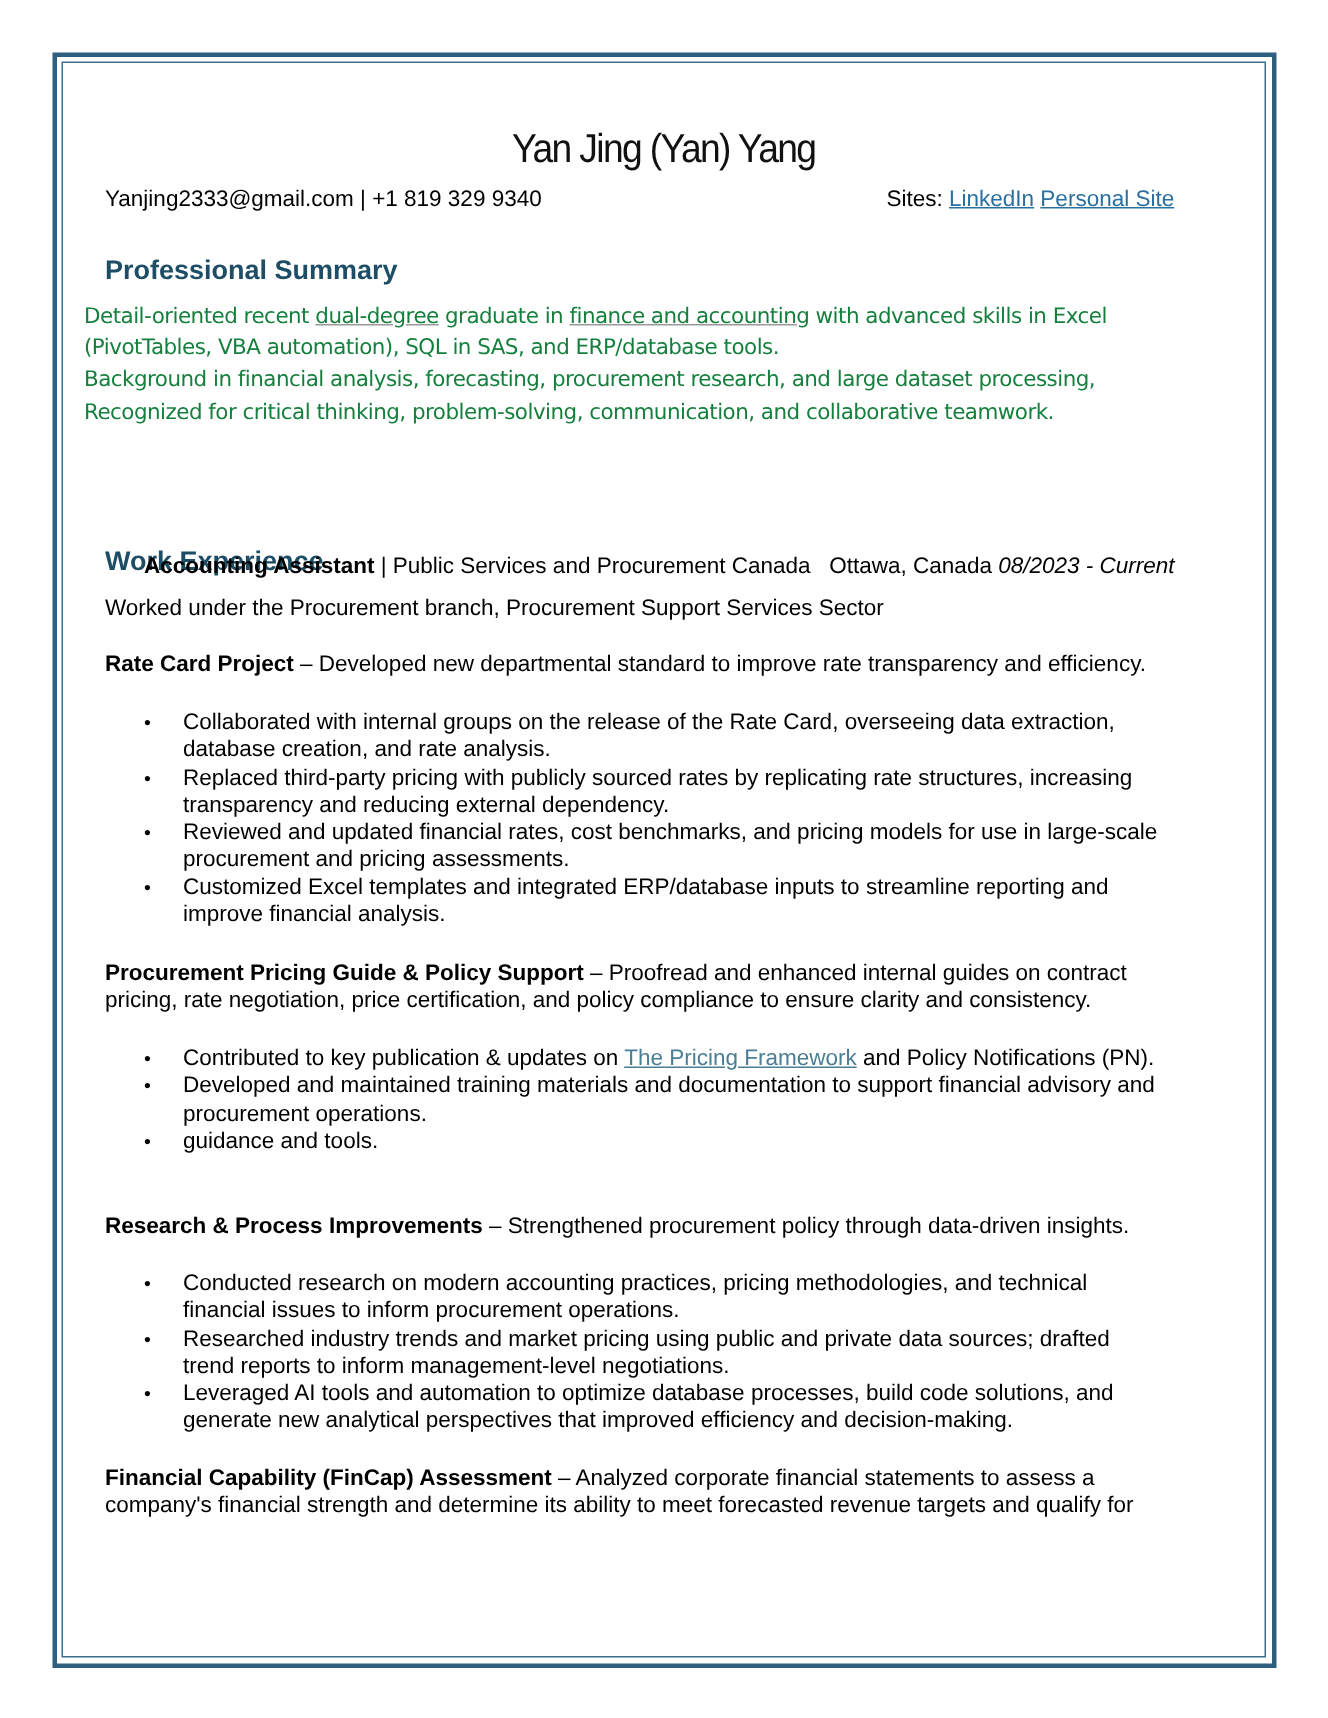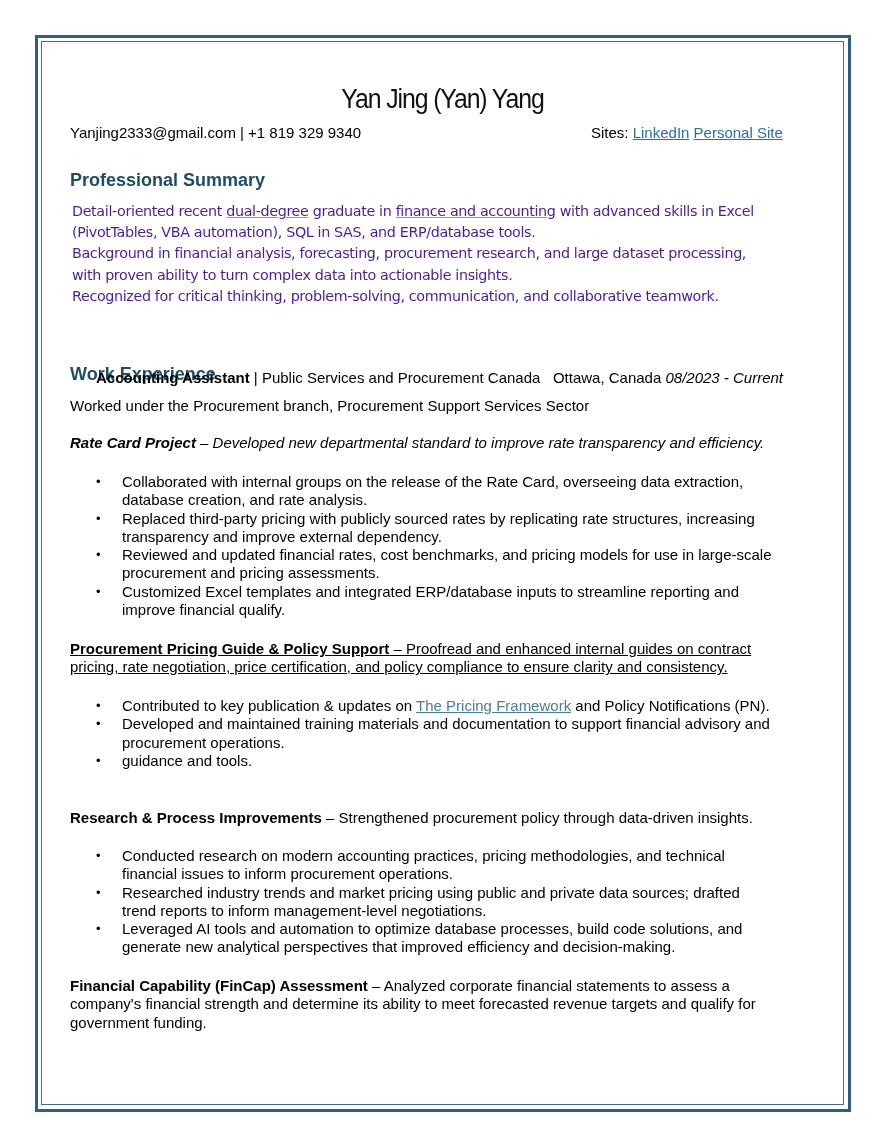--- a/index.html
+++ b/index.html
@@ -6,21 +6,21 @@
   body { width:885px; height:1145px; position:relative; overflow:hidden; font-family:"Liberation Sans", sans-serif; color:#000; }
   .frame-outer { position:absolute; left:35px; top:35px; width:810px; height:1071px; border:3px solid #2e5f7f; box-sizing:content-box; }
   .frame-inner { position:absolute; left:41px; top:41px; width:801px; height:1062px; border:1px solid #3d6e8e; }
   .abs { position:absolute; white-space:nowrap;text-align:center; }
   .name { left:0; width:885px; top:84px; text-align:center; font-family:"Liberation Sans", sans-serif; font-size:27px; letter-spacing:-1.2px; color:#111; transform:scaleX(0.92); }
   .contact { left:70px; top:124px; font-size:15px; }
   .sites { left:591px; top:124px; font-size:15px; }
   .link { color:#2b6f9e; text-decoration:underline; }
   .link-muted { color:#4a7e96; text-decoration:underline;text-align:right; }
   .h2 { left:70px; font-size:18px; font-weight:bold; color:#1e4d66; }
-  .summary { position:absolute; left:72px; top:201px; width:760px; font-family:"DejaVu Sans", sans-serif; font-size:14.3px; line-height:21.2px; letter-spacing:-0.35px; color:#4c1d95; }
+  .summary { position:absolute; left:56px; top:201px; width:760px; font-family:"DejaVu Sans", sans-serif; font-size:14.3px; line-height:21.2px; letter-spacing:-0.35px; color:#15803d; }
   .summary p { margin:0; white-space:nowrap; }
   .ul-soft { text-decoration:underline; text-decoration-color:#9a9a9a; }
   .line { left:70px; font-size:15px; }
   .b { font-weight:bold; }
   .i { font-style:italic; }
   .para { position:absolute; left:70px; width:760px; font-size:15px; line-height:18.3px; }
   .para p { margin:0; white-space:nowrap; }
   .bullets { position:absolute; left:70px; width:760px; margin:0; padding:0; list-style:none; font-size:15px; line-height:18.3px; }
   .bullets li { position:relative; padding-left:52px; }
   .bullets li .dot { position:absolute; left:26px; top:0; font-size:13px; }
@@ -38,57 +38,56 @@
   <span>Sites:</span>
   <a class="link">LinkedIn</a>
   <a class="link">Personal Site</a>
 </div>
 
 <div class="abs h2" style="top:170px;">Professional Summary</div>
 <div class="summary">
   <p><span>Detail-oriented recent </span><span class="ul-soft">dual-degree</span><span> graduate in </span><span class="ul-soft">finance and accounting</span><span> with advanced skills in Excel</span></p>
   <p>(PivotTables, VBA automation), SQL in SAS, and ERP/database tools.</p>
   <p>Background in financial analysis, forecasting, procurement research, and large dataset processing,</p>
-  <p>with proven ability to turn complex data into actionable insights.</p>
   <p>Recognized for critical thinking, problem-solving, communication, and collaborative teamwork.</p>
 </div>
 
 <div class="abs h2" style="top:334px;margin-top:30px;">Work Experience</div>
 <div class="abs line" style="top:369px;margin-left:26px;">
   <span class="b">Accounting Assistant</span><span> | </span><span>Public Services and Procurement Canada</span>&nbsp;&nbsp;&nbsp;<span>Ottawa, Canada</span>&nbsp;<span class="i">08/2023 - Current</span>
 </div>
 <div class="abs line" style="top:397px;">Worked under the Procurement branch, Procurement Support Services Sector</div>
 
-<div class="para" style="top:434px;font-style:italic;">
+<div class="para" style="top:434px;">
   <p><span class="b">Rate Card Project</span><span> – Developed new departmental standard to improve rate transparency and efficiency.</span></p>
 </div>
 <ul class="bullets" style="top:473px;">
   <li>
       <span class="dot">•</span>
       <span class="t">Collaborated with internal groups on the release of the Rate Card, overseeing data extraction,</span>
       <span class="t">database creation, and rate analysis.</span>
     </li>
   <li>
       <span class="dot">•</span>
       <span class="t">Replaced third-party pricing with publicly sourced rates by replicating rate structures, increasing</span>
-      <span class="t">transparency and improve external dependency.</span>
+      <span class="t">transparency and reducing external dependency.</span>
     </li>
   <li>
       <span class="dot">•</span>
       <span class="t">Reviewed and updated financial rates, cost benchmarks, and pricing models for use in large-scale</span>
       <span class="t">procurement and pricing assessments.</span>
     </li>
   <li>
       <span class="dot">•</span>
       <span class="t">Customized Excel templates and integrated ERP/database inputs to streamline reporting and</span>
-      <span class="t">improve financial qualify.</span>
+      <span class="t">improve financial analysis.</span>
     </li>
 </ul>
 
-<div class="para" style="top:640px;text-decoration:underline;">
+<div class="para" style="top:640px;">
   <p><span class="b">Procurement Pricing Guide &amp; Policy Support</span><span> – Proofread and enhanced internal guides on contract</span></p>
   <p>pricing, rate negotiation, price certification, and policy compliance to ensure clarity and consistency.</p>
 </div>
 <ul class="bullets" style="top:697px;">
   <li>
       <span class="dot">•</span>
       <span class="t"><span>Contributed to key publication &amp; updates on </span><a class="link-muted">The Pricing Framework</a><span> and Policy Notifications (PN).</span></span>
     </li>
   <li>
       <span class="dot">•</span>
@@ -118,14 +117,13 @@
   <li>
       <span class="dot">•</span>
       <span class="t">Leveraged AI tools and automation to optimize database processes, build code solutions, and</span>
       <span class="t">generate new analytical perspectives that improved efficiency and decision-making.</span>
     </li>
 </ul>
 
 <div class="para" style="top:977px;">
   <p><span class="b">Financial Capability (FinCap) Assessment</span><span> – Analyzed corporate financial statements to assess a</span></p>
   <p>company's financial strength and determine its ability to meet forecasted revenue targets and qualify for</p>
-  <p>government funding.</p>
 </div>
 
 </body></html>

